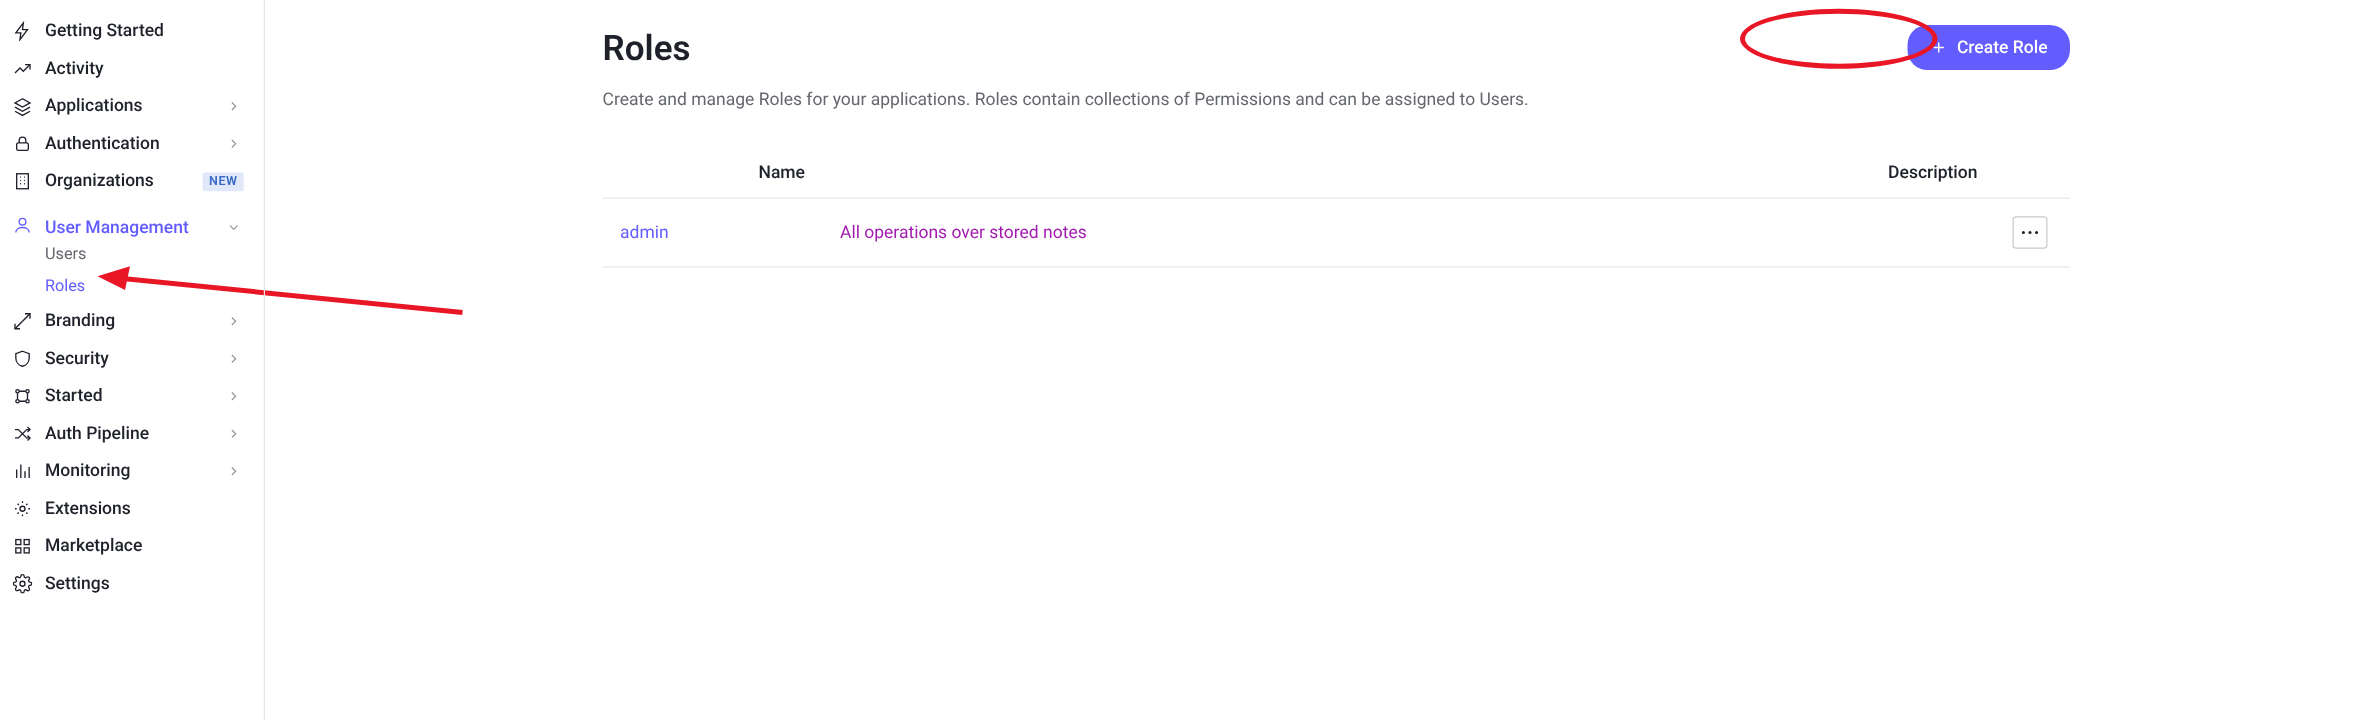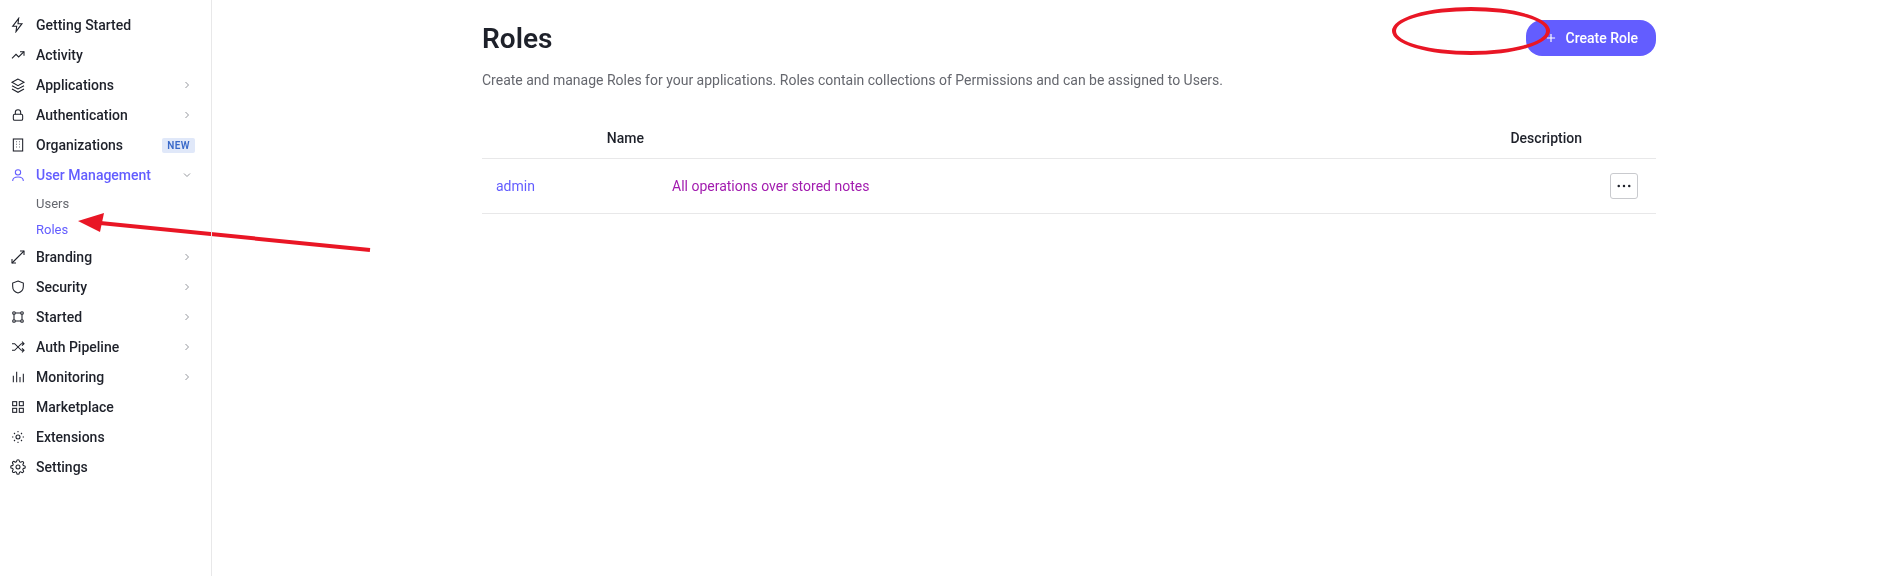--- a/index.html
+++ b/index.html
@@ -7,21 +7,21 @@
     .root { display:flex; height:100%; }
 
     
     .sidebar { width:208px; border-right:1px solid #e8e8e9; padding:10px 8px 10px 0; margin-left:4px; position:relative; z-index:2; }
     .nav-item { display:flex; align-items:center; height:30px; padding:0 8px 0 4px; cursor:pointer; font-size:14px; color:#1e212a; position:relative; }
     .nav-item .icon { width:20px; height:20px; display:flex; align-items:center; justify-content:center; margin-right:8px; }
     .nav-item svg { width:16px; height:16px; stroke:#1e212a; stroke-width:1.6; fill:none; }
     .nav-item .label { flex:1; font-weight:500; }
     .nav-item .chevron { width:16px; height:16px; display:flex; align-items:center; justify-content:center; }
     .nav-item .chevron svg { width:12px; height:12px; stroke:#96989e; stroke-width:2; }
-    .nav-item.active { color:#635DFF; }
+    .nav-item.active { color:#635DFF;align-items:flex-end; }
     .nav-item.active svg { stroke:#635DFF; }
     .nav-item.active .chevron svg { stroke:#96989e; }
     .badge-new { background:#e0e8f9; color:#3969c9; font-size:10px; font-weight:600; padding:2px 5px; border-radius:2px; letter-spacing:0.4px;margin-left:24px; }
     .sub-item { display:flex; align-items:center; height:26px; padding-left:32px; font-size:13px; cursor:pointer; color:#65676e; }
     .sub-item.active { color:#635DFF; }
 
     
     .main { flex:1; padding:20px 230px 20px 270px; position:relative; z-index:2; }
     .header-row { display:flex; align-items:center; justify-content:space-between; }
     .page-title { font-size:28px; font-weight:600; color:#1e212a; }
@@ -205,37 +205,37 @@
       <span class="chevron">
           <svg viewBox="0 0 24 24">
             <path d="M9 6l6 6-6 6"></path>
           </svg>
         </span>
     </div>
 
     <div class="nav-item">
       <span class="icon">
           <svg viewBox="0 0 24 24">
+            <circle cx="12" cy="12" r="3"></circle>
+            <path d="M12 3v2M12 19v2M3 12h2M19 12h2M6 6l1.5 1.5M16.5 16.5L18 18M6 18l1.5-1.5M16.5 7.5L18 6"></path>
+          </svg>
+        </span>
+      <span class="label">Extensions</span>
+    </div>
+
+    <div class="nav-item">
+      <span class="icon">
+          <svg viewBox="0 0 24 24">
             <rect x="4" y="4" width="6" height="6"></rect>
             <rect x="14" y="4" width="6" height="6"></rect>
             <rect x="4" y="14" width="6" height="6"></rect>
             <rect x="14" y="14" width="6" height="6"></rect>
           </svg>
         </span>
       <span class="label">Marketplace</span>
-    </div>
-
-    <div class="nav-item">
-      <span class="icon">
-          <svg viewBox="0 0 24 24">
-            <circle cx="12" cy="12" r="3"></circle>
-            <path d="M12 3v2M12 19v2M3 12h2M19 12h2M6 6l1.5 1.5M16.5 16.5L18 18M6 18l1.5-1.5M16.5 7.5L18 6"></path>
-          </svg>
-        </span>
-      <span class="label">Extensions</span>
     </div>
 
     <div class="nav-item">
       <span class="icon">
           <svg viewBox="0 0 24 24">
             <circle cx="12" cy="12" r="3"></circle>
             <path d="M19.4 15a1.7 1.7 0 0 0 .34 1.87l.06.06a2 2 0 1 1-2.83 2.83l-.06-.06a1.7 1.7 0 0 0-1.87-.34 1.7 1.7 0 0 0-1.04 1.56V21a2 2 0 1 1-4 0v-.08a1.7 1.7 0 0 0-1.04-1.56 1.7 1.7 0 0 0-1.87.34l-.06.06a2 2 0 1 1-2.83-2.83l.06-.06a1.7 1.7 0 0 0 .34-1.87 1.7 1.7 0 0 0-1.56-1.04H3a2 2 0 1 1 0-4h.08a1.7 1.7 0 0 0 1.56-1.04 1.7 1.7 0 0 0-.34-1.87l-.06-.06a2 2 0 1 1 2.83-2.83l.06.06a1.7 1.7 0 0 0 1.87.34A1.7 1.7 0 0 0 10.04 3.08V3a2 2 0 1 1 4 0v.08a1.7 1.7 0 0 0 1.04 1.56 1.7 1.7 0 0 0 1.87-.34l.06-.06a2 2 0 1 1 2.83 2.83l-.06.06a1.7 1.7 0 0 0-.34 1.87 1.7 1.7 0 0 0 1.56 1.04H21a2 2 0 1 1 0 4h-.08a1.7 1.7 0 0 0-1.56 1.04z"></path>
           </svg>
         </span>
       <span class="label">Settings</span>

